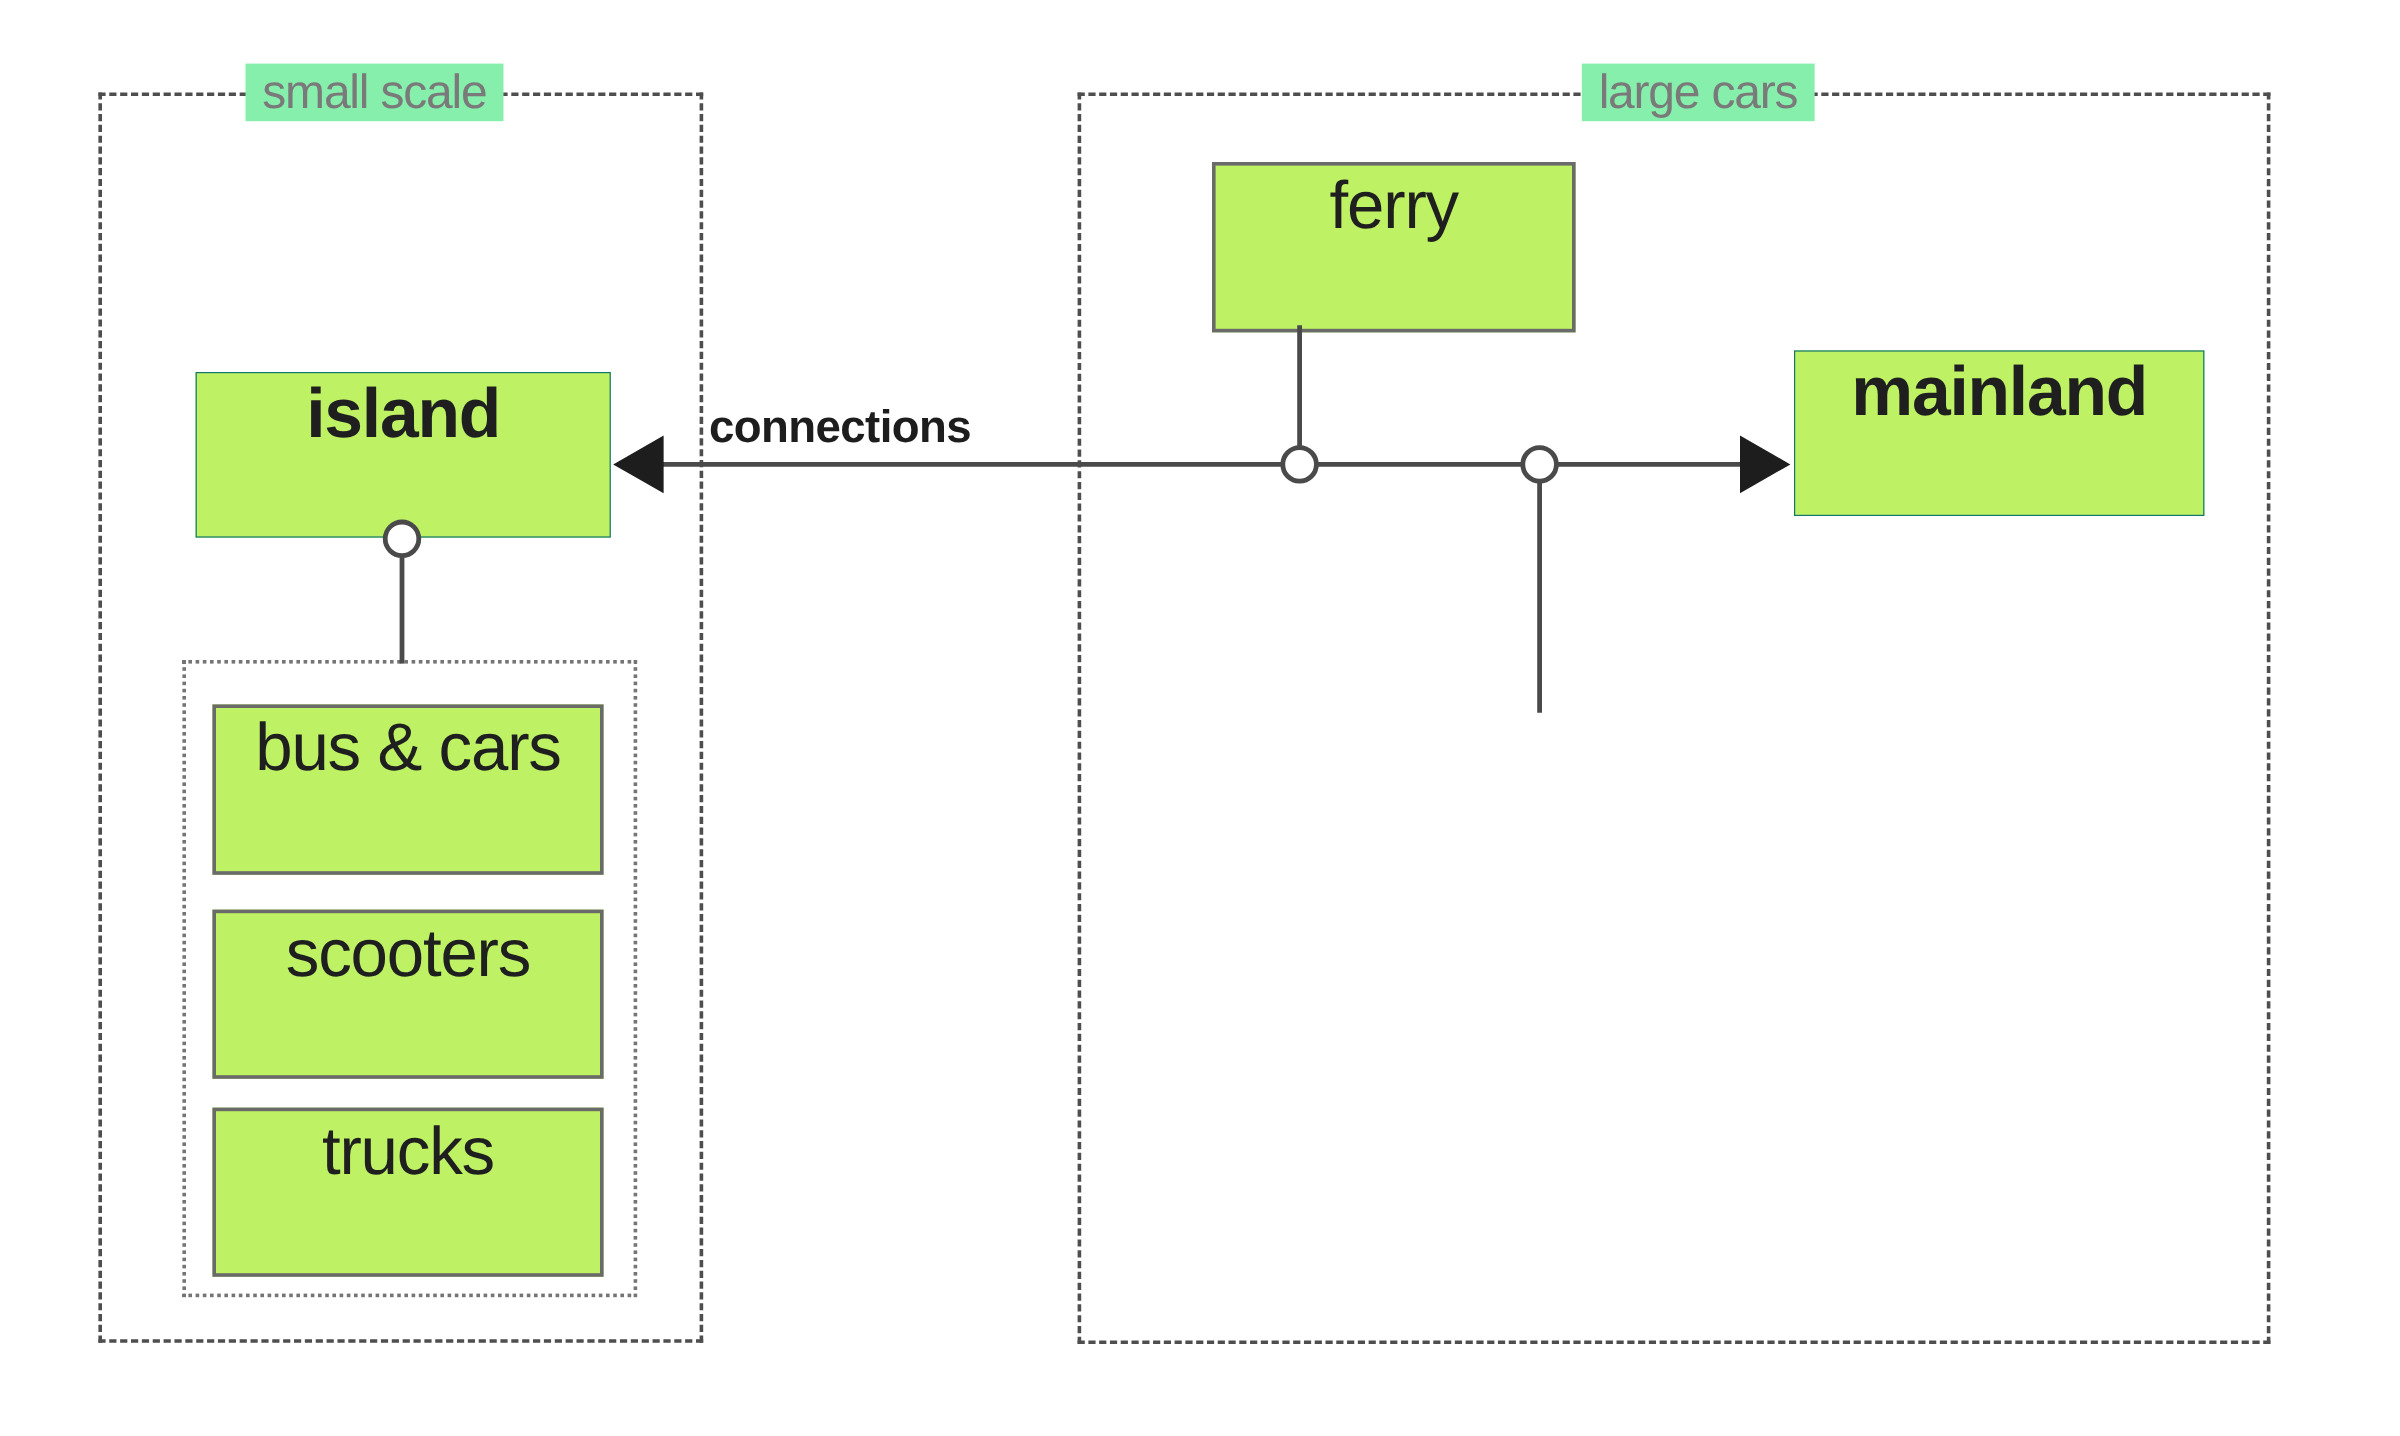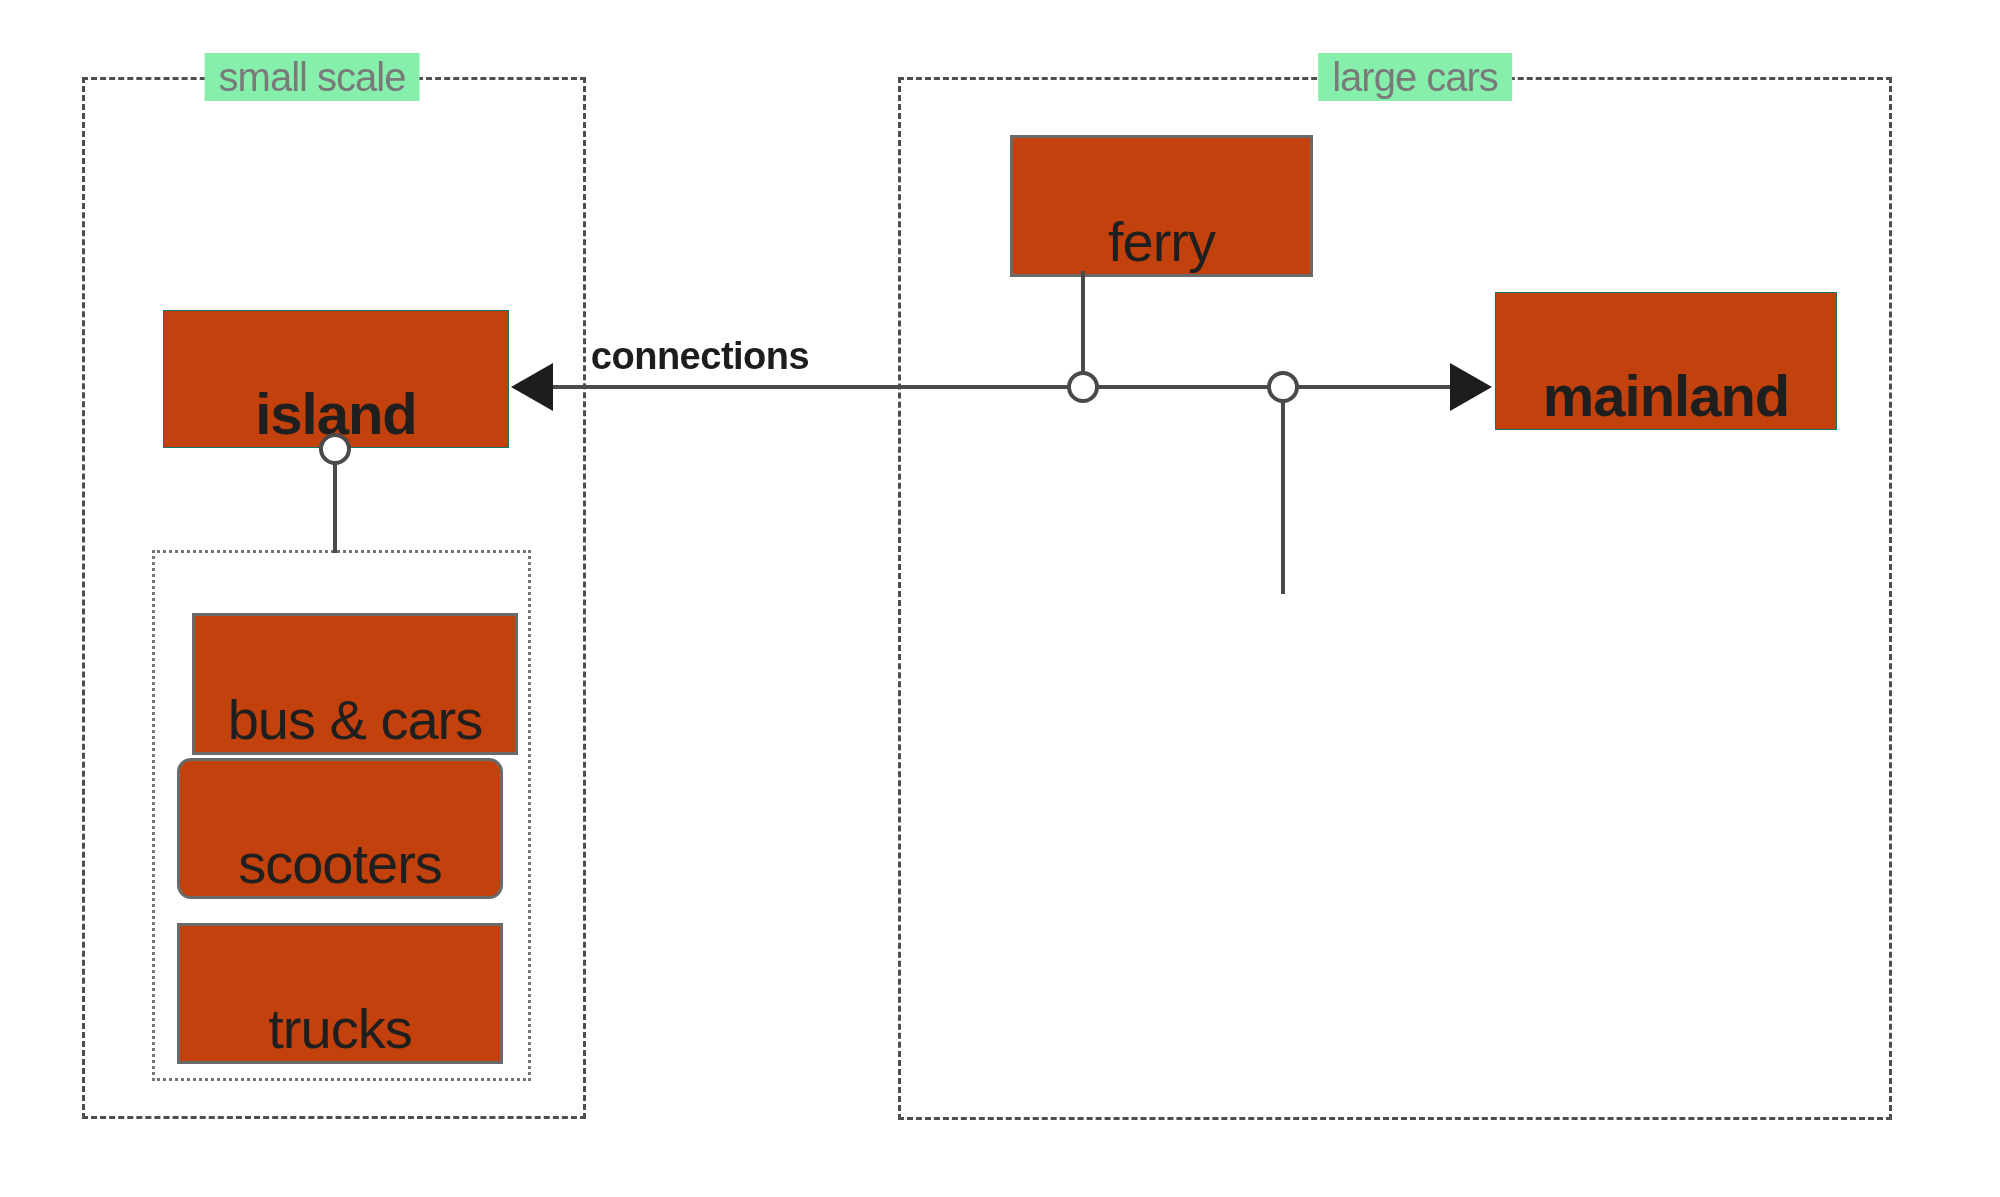--- a/index.html
+++ b/index.html
@@ -18,24 +18,24 @@
   .group {
     position: absolute;
     border: 3px dashed #4e4e4e;
     background: transparent;
   }
   .group.inner {
     border: 3px dotted #757575;
   }
   .node {
     position: absolute;
-    background: #c2410c;
+    background: #bef264;
     border: 3px solid #6a6a6a;
     display: flex;
-    align-items: flex-end;
+    align-items: flex-start;
     justify-content: center;
     color: #1f1f1f;
     font-size: 56px;
     letter-spacing: -1px;
     white-space: nowrap;
   }
   .node.em {
     border: 1px solid #0f766e;
     font-weight: bold;
     font-size: 58px;
@@ -88,25 +88,25 @@
 
   <div class="node em" style="left:1495px; top:292px; width:340px; height:136px;">
     <span>mainland</span>
   </div>
 
   <div class="node" style="left:1010px; top:135px; width:297px; height:136px;">
     <span>ferry</span>
   </div>
 
 
-  <div class="node" style="left:177px; top:613px; width:320px; height:136px;margin-left:15px;">
+  <div class="node" style="left:177px; top:587px; width:320px; height:136px;">
     <span>bus &amp; cars</span>
   </div>
 
-  <div class="node" style="left:177px; top:758px; width:320px; height:135px;border-radius:14px;">
+  <div class="node" style="left:177px; top:758px; width:320px; height:135px;">
     <span>scooters</span>
   </div>
 
   <div class="node" style="left:177px; top:923px; width:320px; height:135px;">
     <span>trucks</span>
   </div>
 
   <svg class="wires" viewBox="0 0 2000 1197">
     <line x1="548" y1="387" x2="1455" y2="387" stroke="#4a4a4a" stroke-width="4"></line>
     <polygon points="511,387 553,363 553,411" fill="#1d1d1d"></polygon>

